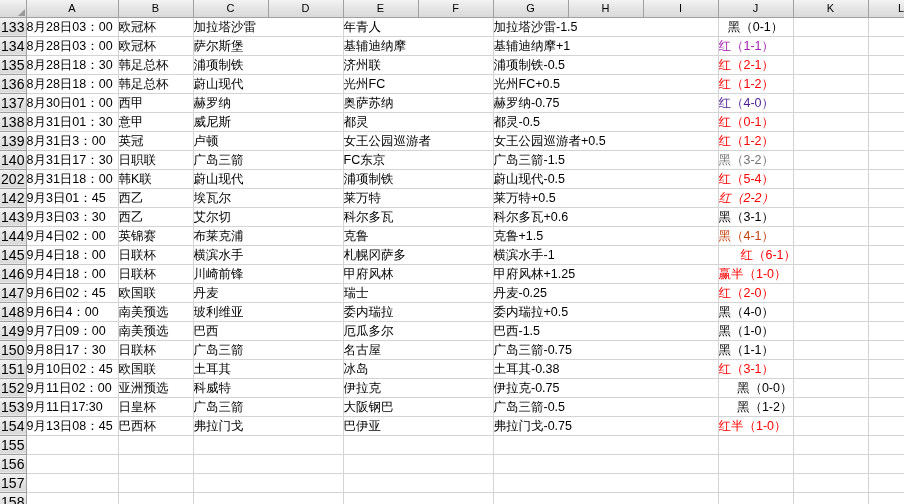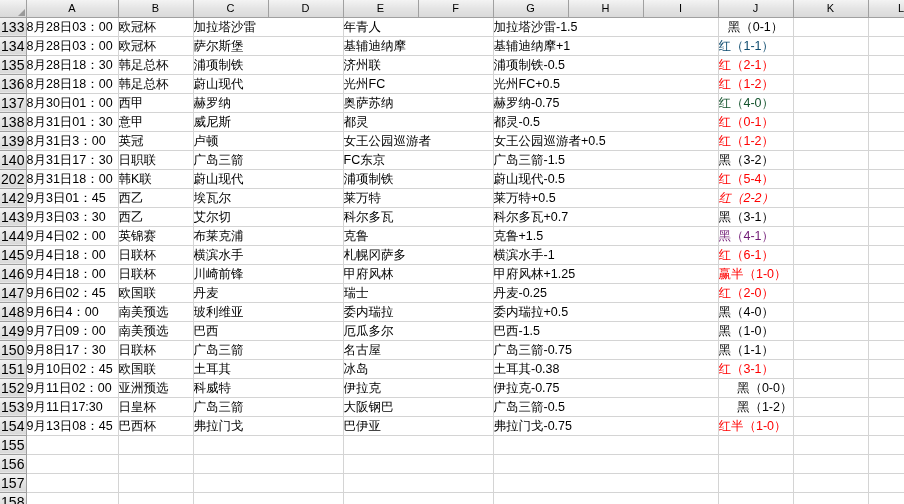--- a/index.html
+++ b/index.html
@@ -147,21 +147,21 @@
           <td class="cell" colspan="1"></td>
           <td class="cell" colspan="1"></td>
         </tr>
         <tr>
           <td class="rowhead">134</td>
           <td class="cell">8月28日03：00</td>
           <td class="cell">欧冠杯</td>
           <td class="cell" colspan="2">萨尔斯堡</td>
           <td class="cell" colspan="2">基辅迪纳摩</td>
           <td class="cell" colspan="3">基辅迪纳摩+1</td>
-          <td class="cell" colspan="1" style="color: #0c4a6e;">红（1-1）</td>
+          <td class="cell" colspan="1" style="color: #a21caf;">红（1-1）</td>
           <td class="cell" colspan="1"></td>
           <td class="cell" colspan="1"></td>
         </tr>
         <tr>
           <td class="rowhead">135</td>
           <td class="cell">8月28日18：30</td>
           <td class="cell">韩足总杯</td>
           <td class="cell" colspan="2">浦项制铁</td>
           <td class="cell" colspan="2">济州联</td>
           <td class="cell" colspan="3">浦项制铁-0.5</td>
@@ -180,21 +180,21 @@
           <td class="cell" colspan="1"></td>
           <td class="cell" colspan="1"></td>
         </tr>
         <tr>
           <td class="rowhead">137</td>
           <td class="cell">8月30日01：00</td>
           <td class="cell">西甲</td>
           <td class="cell" colspan="2">赫罗纳</td>
           <td class="cell" colspan="2">奥萨苏纳</td>
           <td class="cell" colspan="3">赫罗纳-0.75</td>
-          <td class="cell" colspan="1" style="color: #14532d; margin-left: 40px;">红（4-0）</td>
+          <td class="cell" colspan="1" style="color: #4c1d95; margin-left: 40px;">红（4-0）</td>
           <td class="cell" colspan="1"></td>
           <td class="cell" colspan="1"></td>
         </tr>
         <tr>
           <td class="rowhead">138</td>
           <td class="cell">8月31日01：30</td>
           <td class="cell">意甲</td>
           <td class="cell" colspan="2">威尼斯</td>
           <td class="cell" colspan="2">都灵</td>
           <td class="cell" colspan="3">都灵-0.5</td>
@@ -213,21 +213,21 @@
           <td class="cell" colspan="1"></td>
           <td class="cell" colspan="1"></td>
         </tr>
         <tr>
           <td class="rowhead">140</td>
           <td class="cell">8月31日17：30</td>
           <td class="cell">日职联</td>
           <td class="cell" colspan="2">广岛三箭</td>
           <td class="cell" colspan="2">FC东京</td>
           <td class="cell" colspan="3">广岛三箭-1.5</td>
-          <td class="cell" colspan="1" style="color: #000000;">黑（3-2）</td>
+          <td class="cell" colspan="1" style="color: #737373;">黑（3-2）</td>
           <td class="cell" colspan="1"></td>
           <td class="cell" colspan="1"></td>
         </tr>
         <tr>
           <td class="rowhead">202</td>
           <td class="cell">8月31日18：00</td>
           <td class="cell">韩K联</td>
           <td class="cell" colspan="2">蔚山现代</td>
           <td class="cell" colspan="2">浦项制铁</td>
           <td class="cell" colspan="3">蔚山现代-0.5</td>
@@ -245,44 +245,44 @@
           <td class="cell" colspan="1" style="color: rgb(255, 0, 0); font-style: italic;">红（2-2）</td>
           <td class="cell" colspan="1"></td>
           <td class="cell" colspan="1"></td>
         </tr>
         <tr>
           <td class="rowhead">143</td>
           <td class="cell">9月3日03：30</td>
           <td class="cell">西乙</td>
           <td class="cell" colspan="2">艾尔切</td>
           <td class="cell" colspan="2">科尔多瓦</td>
-          <td class="cell" colspan="3">科尔多瓦+0.7</td>
+          <td class="cell" colspan="3">科尔多瓦+0.6</td>
           <td class="cell" colspan="1" style="color: rgb(0, 0, 0);">黑（3-1）</td>
           <td class="cell" colspan="1"></td>
           <td class="cell" colspan="1"></td>
         </tr>
         <tr>
           <td class="rowhead">144</td>
           <td class="cell">9月4日02：00</td>
           <td class="cell">英锦赛</td>
           <td class="cell" colspan="2">布莱克浦</td>
           <td class="cell" colspan="2">克鲁</td>
           <td class="cell" colspan="3">克鲁+1.5</td>
-          <td class="cell" colspan="1" style="color: #701a75; margin-top: 20px;">黑（4-1）</td>
+          <td class="cell" colspan="1" style="color: #c2410c; margin-top: 20px;">黑（4-1）</td>
           <td class="cell" colspan="1"></td>
           <td class="cell" colspan="1"></td>
         </tr>
         <tr>
           <td class="rowhead">145</td>
           <td class="cell">9月4日18：00</td>
           <td class="cell">日联杯</td>
           <td class="cell" colspan="2">横滨水手</td>
           <td class="cell" colspan="2">札幌冈萨多</td>
           <td class="cell" colspan="3">横滨水手-1</td>
-          <td class="cell" colspan="1" style="color: rgb(255, 0, 0);">红（6-1）</td>
+          <td class="cell" colspan="1" style="color: rgb(255, 0, 0); padding-left: 22px;">红（6-1）</td>
           <td class="cell" colspan="1"></td>
           <td class="cell" colspan="1"></td>
         </tr>
         <tr>
           <td class="rowhead">146</td>
           <td class="cell">9月4日18：00</td>
           <td class="cell">日联杯</td>
           <td class="cell" colspan="2">川崎前锋</td>
           <td class="cell" colspan="2">甲府风林</td>
           <td class="cell" colspan="3">甲府风林+1.25</td>

